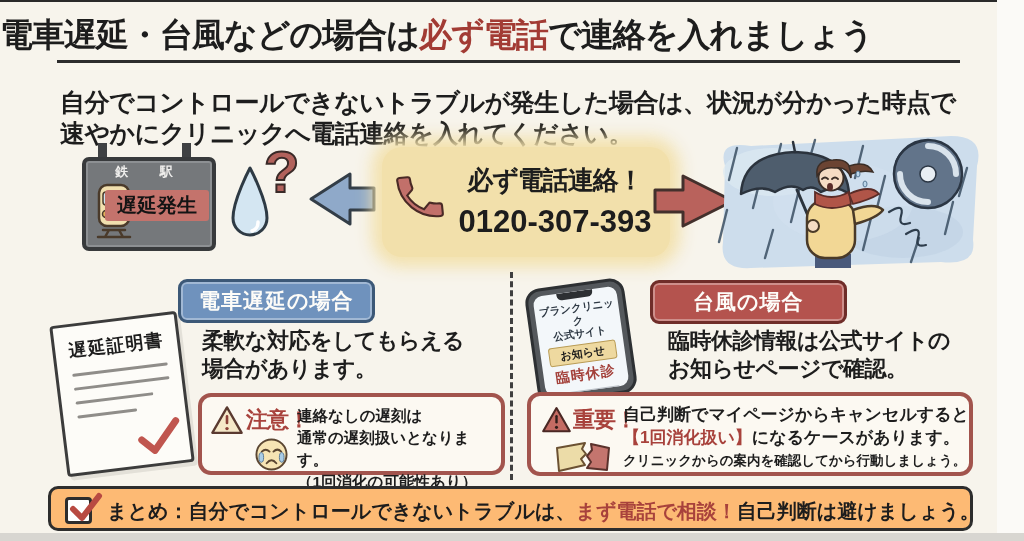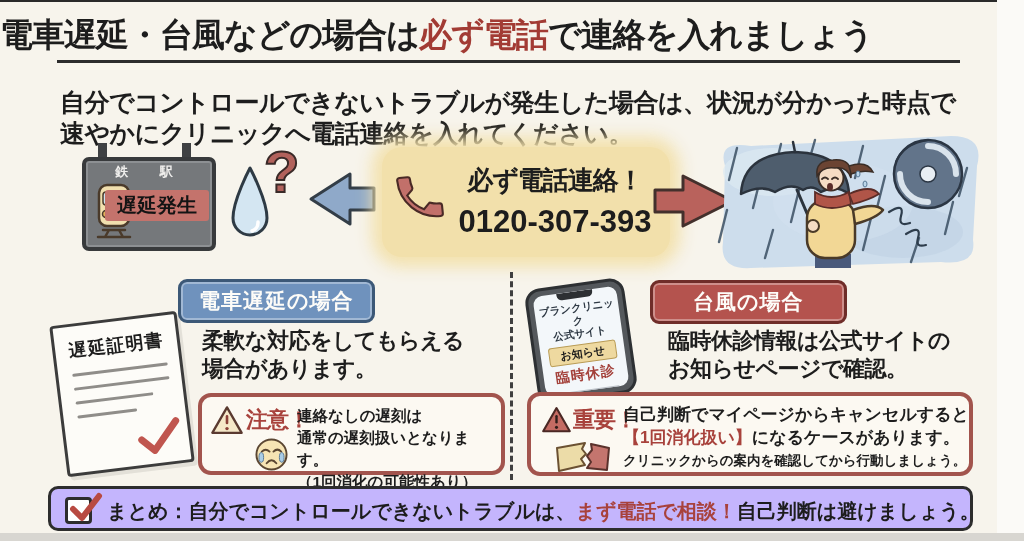--- a/index.html
+++ b/index.html
@@ -74,21 +74,21 @@
   
   .phone { left:531px; top:283px; width:100px; height:116px; background:#54585c; border:3px solid #2d3033; border-radius:15px; transform:rotate(-8deg); padding:5px; }
   .phone .screen { position:relative; width:100%; height:100%; background:#f3f7fa; border-radius:9px; overflow:hidden; }
   .phone .notch { position:absolute; top:0; left:50%; transform:translateX(-50%); width:36px; height:7px; background:#2d3033; border-radius:0 0 5px 5px; }
   .phone .site { margin-top:10px; text-align:center; font-size:10.5px; line-height:13px; color:#2e3944; }
   .phone .notice { margin:4px 8px 0; background:#eed9a0; border:1px solid #b99c56; border-radius:3px; text-align:center; font-size:11px; padding:1px 0; }
   .phone .alert { margin-top:3px; text-align:center; font-size:14px; color:#a3403a; letter-spacing:1px; }
   .phone .sline { height:2px; background:#b9bfc6; margin:6px 10px 0; border-radius:2px; }
 
   
-  .summary { left:48px; top:486px; width:925px; height:45px; background:#c4b5fd; border:3px solid #2d2d2d; border-radius:10px;text-align:center; }
+  .summary { left:48px; top:486px; width:925px; height:45px; background:#fdba74; border:3px solid #2d2d2d; border-radius:10px;text-align:center; }
   .summary .box { position:absolute; left:14px; top:8px; width:27px; height:27px; background:#ffffff; border:3px solid #2d2d2d; border-radius:4px; }
   .summary .check { position:absolute; left:17px; top:3px; }
   .summary .stext { position:absolute; left:56px; top:9px; width:860px; font-size:20px; letter-spacing:0; white-space:nowrap; }
   .summary .hl { color:#a8423c; }
 </style>
 </head>
 <body>
 
 <div class="stage">
 

